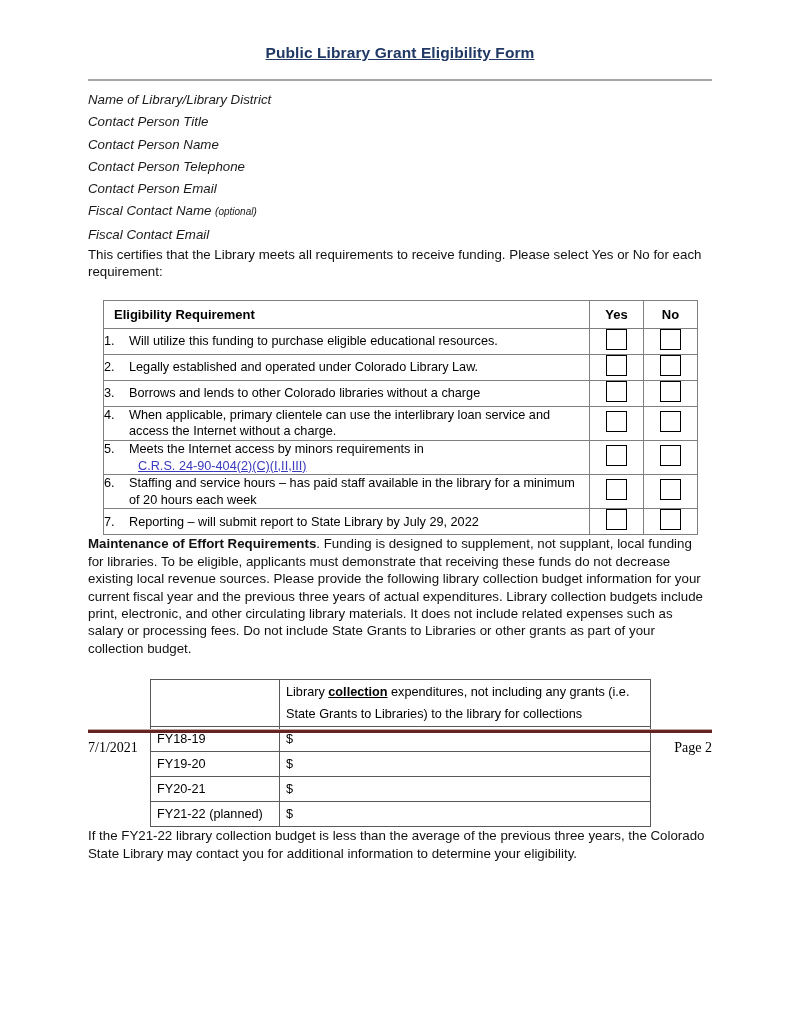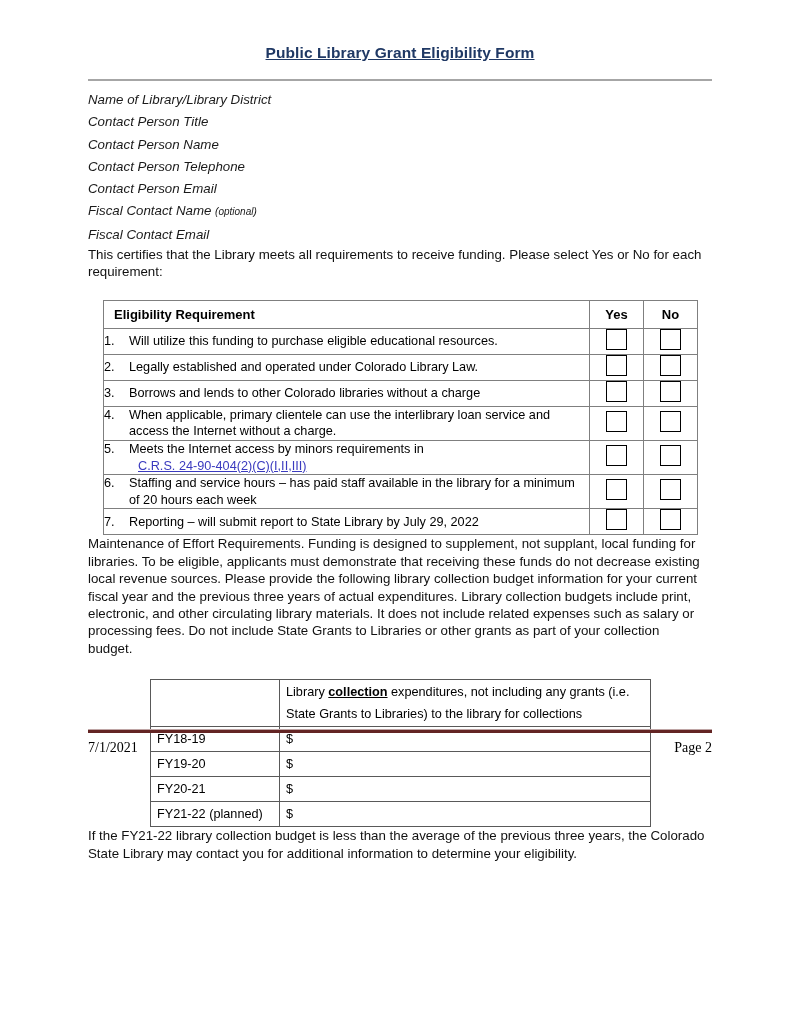--- a/index.html
+++ b/index.html
@@ -68,21 +68,21 @@
     color: #111111;
   }
   .cert-par { margin-top: 24px; width: 618px; }
 
   .moe-par {
     margin-top: 18px;
     width: 615px;
     font-size: 12.8px;
     line-height: 17.3px;
   }
-  .moe-par b { font-weight: normal; }
+  .moe-par b { font-weight: bold; }
 
   .closing-par {
     margin-top: 18px;
     width: 618px;
     font-size: 12.8px;
     line-height: 17.4px;
   }
 
   
   .elig-wrap { margin-top: 19px; padding-left: 15px; }

